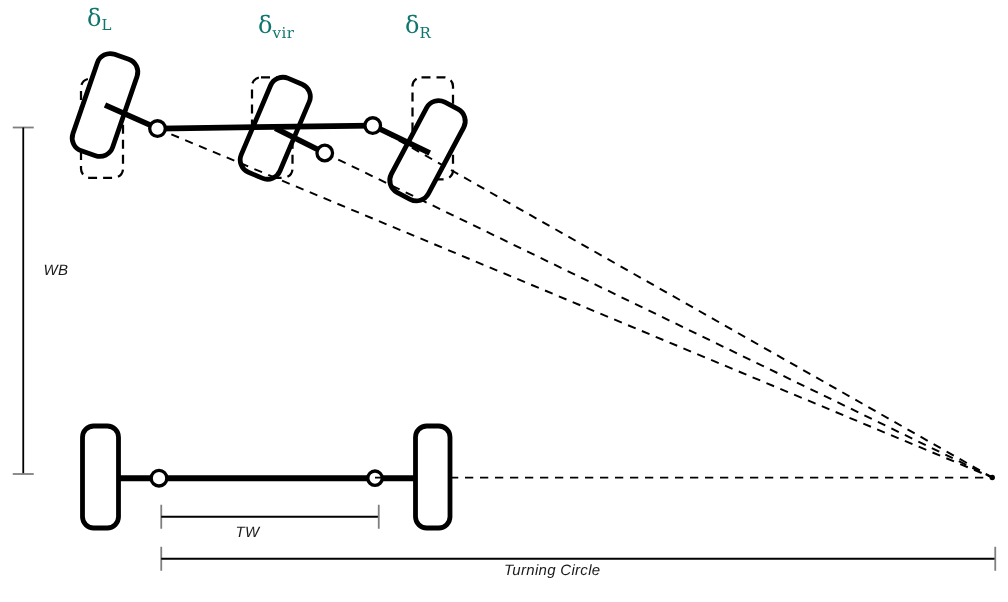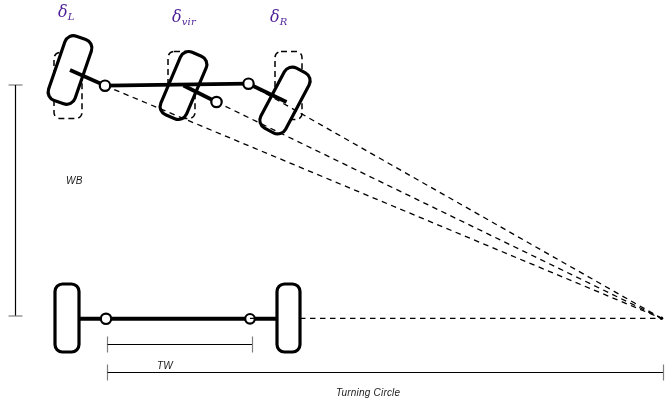--- a/index.html
+++ b/index.html
@@ -26,23 +26,22 @@
     position: absolute;
     font-style: italic;
     font-size: 10px;
     color: #1a1a1a;
     white-space: nowrap;
     letter-spacing: 0.2px;
   }
   .delta-label {
     position: absolute;
     font-family: "DejaVu Serif", serif;
-    font-style: italic;
     font-size: 16px;
-    color: #4c1d95;
+    color: #0f766e;
     white-space: nowrap;
   }
   .delta-label sub {
     font-size: 10px;
     line-height: 0;
     vertical-align: -3px;
     letter-spacing: 0.3px;
   }
 </style>
 </head>
@@ -105,19 +104,19 @@
 
     <circle cx="661.5" cy="318.3" r="1.8" fill="#000000"></circle>
   </svg>
 
   <div class="delta-label" style="left:58px; top:2px;"><span>δ</span><sub>L</sub></div>
 
   <div class="delta-label" style="left:172px; top:7px;text-align:center;"><span>δ</span><sub>vir</sub></div>
 
   <div class="delta-label" style="left:270px; top:7px;"><span>δ</span><sub>R</sub></div>
 
-  <div class="dim-label" style="left:29px; top:175px;margin-left:37px;">WB</div>
+  <div class="dim-label" style="left:29px; top:175px;">WB</div>
 
-  <div class="dim-label" style="left:157px; top:360px;">TW</div>
+  <div class="dim-label" style="left:157px; top:350px;">TW</div>
 
-  <div class="dim-label" style="left:336px; top:387px;text-align:center;">Turning Circle</div>
+  <div class="dim-label" style="left:336px; top:375px;text-align:center;">Turning Circle</div>
 
 </div>
 
 </body></html>

